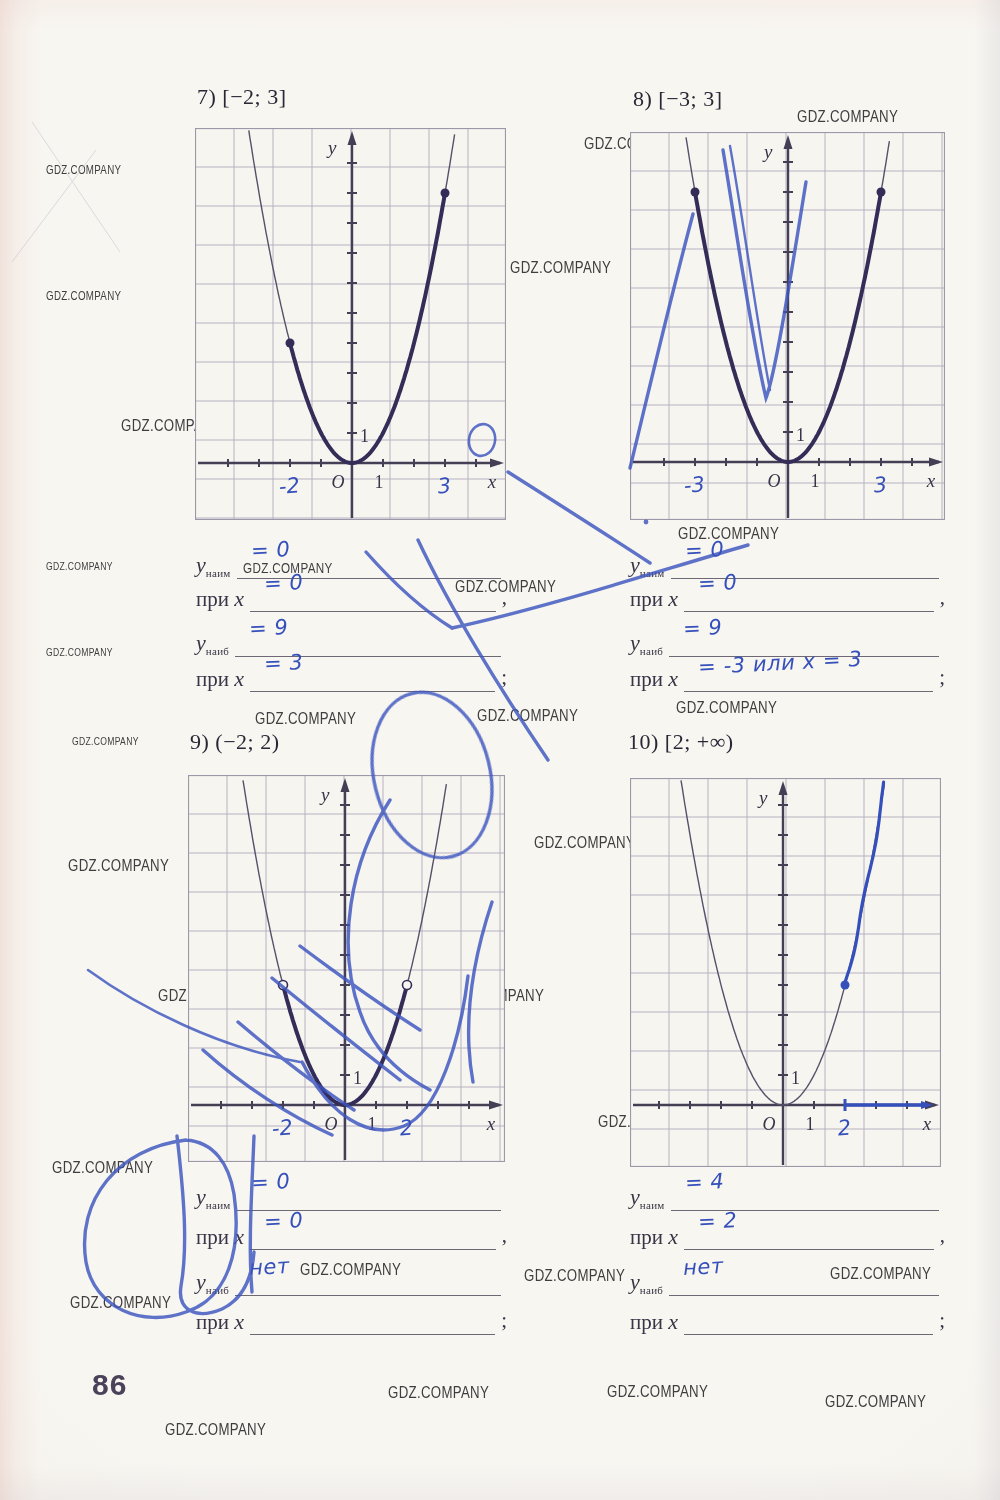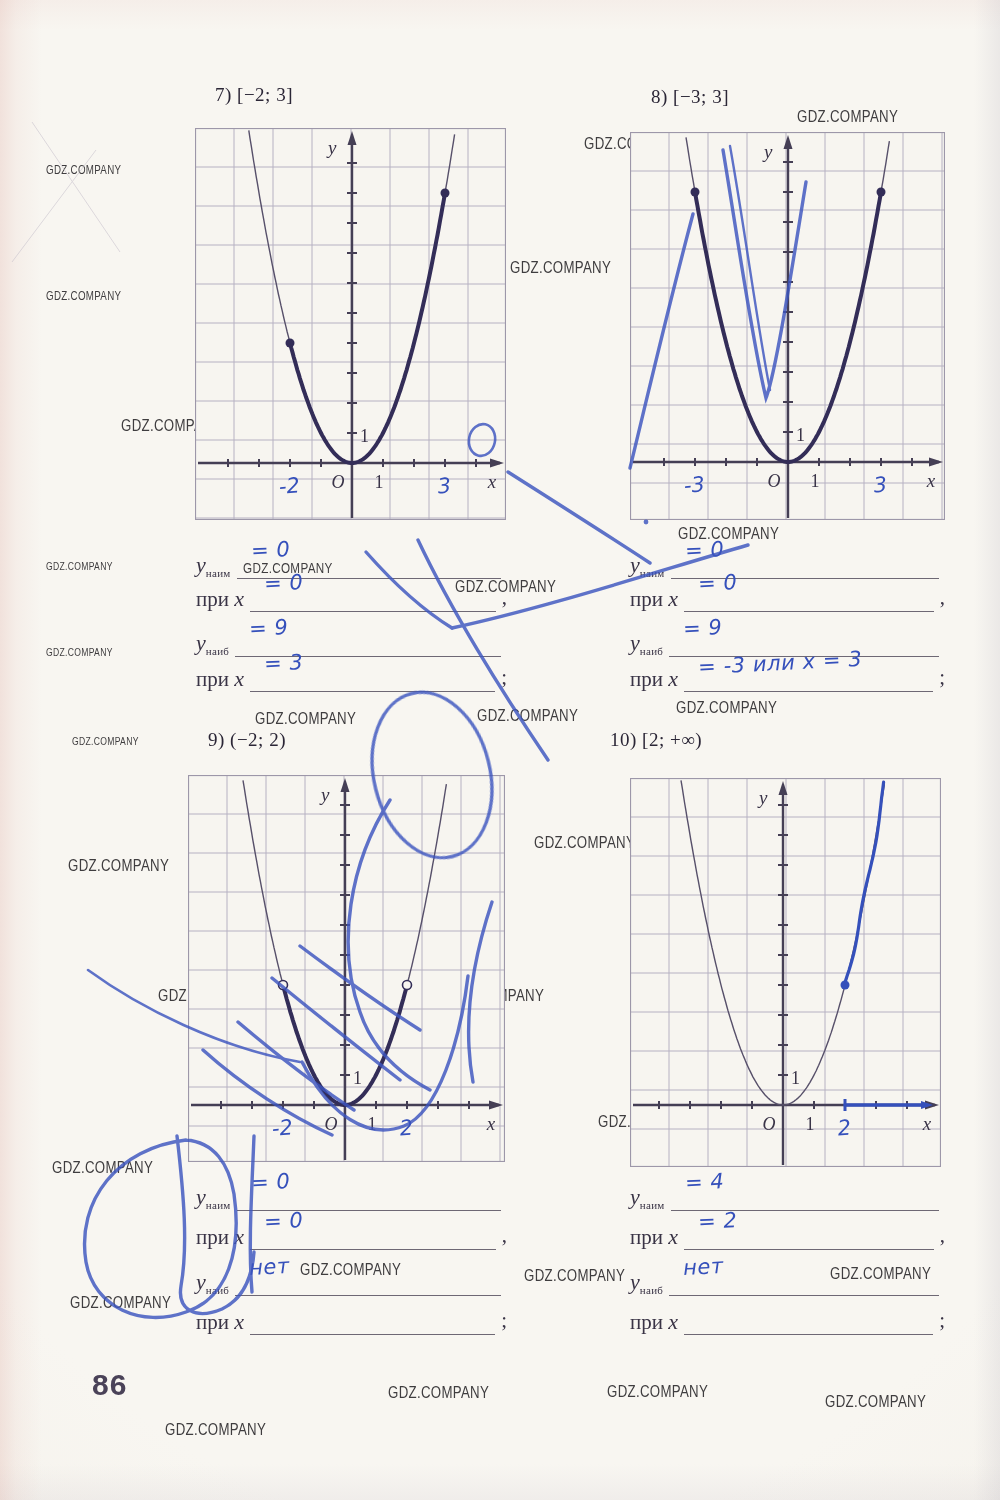--- a/index.html
+++ b/index.html
@@ -11,21 +11,21 @@
       linear-gradient(270deg, rgba(188,184,194,.22) 0px, rgba(0,0,0,0) 26px),
       linear-gradient(0deg, rgba(203,196,204,.18) 0px, rgba(0,0,0,0) 36px),
       linear-gradient(180deg, rgba(228,190,184,.14) 0px, rgba(0,0,0,0) 30px),
       radial-gradient(130% 110% at 50% 42%, #f8f6f1 55%, #f0ebe2 100%);
   }
   .wm{
     position:absolute;white-space:nowrap;color:#262427;opacity:.88;
     font-family:"Liberation Sans",sans-serif;font-weight:400;
     letter-spacing:.4px;transform:scaleX(.78);transform-origin:left center;
   }
-  .heading{position:absolute;font-size:19px;letter-spacing:.5px;color:#2b2636;margin-left:18px;}
+  .heading{position:absolute;font-size:22px;letter-spacing:.5px;color:#2b2636;}
   .arow{position:absolute;display:flex;align-items:flex-end;height:28px;}
   .alabel{font-size:21px;color:#3a3446;white-space:nowrap;flex:0 0 auto;padding-right:6px;}
   .alabel i{font-size:22px;}
   .alabel sub{font-size:11px;letter-spacing:.3px;}
   .aline{flex:1 1 auto;border-bottom:1.2px solid #6e6874;position:relative;height:24px;margin-right:6px;}
   .hand{
     position:absolute;left:14px;top:-16px;
     font-family:"DejaVu Sans",sans-serif;font-style:italic;
     color:#3550bb;font-size:21px;letter-spacing:.6px;white-space:nowrap;
     transform:rotate(-3deg);
@@ -37,21 +37,21 @@
   svg.overlay{position:absolute;left:0;top:0;pointer-events:none;}
 </style>
 </head>
 <body>
 
 <div class="page">
 
   <div class="heading" style="left: 197px; top: 84px;">7) [−2; 3]</div>
   <div class="heading" style="left: 633px; top: 86px;">8) [−3; 3]</div>
   <div class="heading" style="left: 190px; top: 729px; text-align: center;">9) (−2; 2)</div>
-  <div class="heading" style="left: 592px; top: 729px;">10) [2; +∞)</div>
+  <div class="heading" style="left: 628px; top: 729px;">10) [2; +∞)</div>
 
   <div id="watermarks">
       <div class="wm" style="left: 358px; top: 134px; font-size: 17px;">GDZ.COMPANY</div>
       <div class="wm" style="left: 797px; top: 107px; font-size: 17px;">GDZ.COMPANY</div>
       <div class="wm" style="left: 584px; top: 134px; font-size: 17px;">GDZ.COMPANY</div>
       <div class="wm" style="left: 46px; top: 163px; font-size: 12.5px;">GDZ.COMPANY</div>
       <div class="wm" style="left: 46px; top: 289px; font-size: 12.5px;">GDZ.COMPANY</div>
       <div class="wm" style="left: 264px; top: 282px; font-size: 11px;">GDZ.COMPANY</div>
       <div class="wm" style="left: 510px; top: 258px; font-size: 17px;">GDZ.COMPANY</div>
       <div class="wm" style="left: 772px; top: 261px; font-size: 17px;">GDZ.COMPANY</div>

